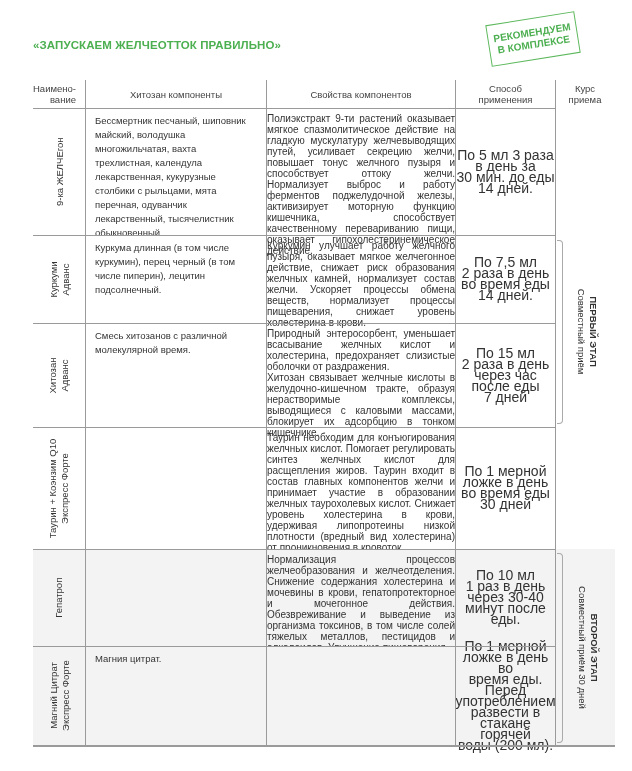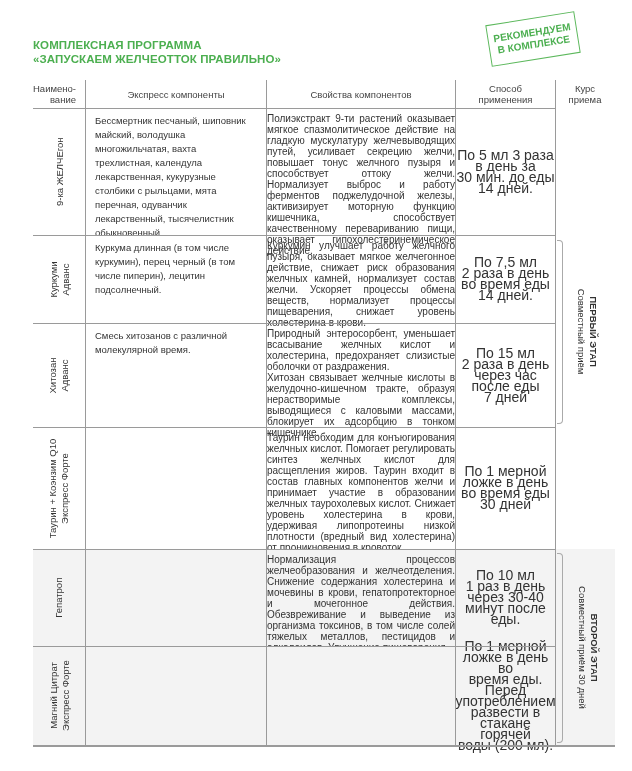--- a/index.html
+++ b/index.html
@@ -26,34 +26,33 @@
   .method { position: absolute; left: 423px; width: 99px; top: 0; bottom: 0; display: flex; align-items: center; justify-content: center; text-align: center; font-size: 14px; line-height: 11px; color: #333; }
   .course { position: absolute; display: flex; align-items: center; justify-content: center; }
   .course .inner { transform: rotate(90deg); white-space: nowrap; text-align: center; font-size: 9.5px; line-height: 11.5px; color: #333; }
   .course .stage { font-weight: bold; display: block; }
   .brace { position: absolute; width: 5px; border: 1px solid #aaa; border-left: none; border-radius: 0 4px 4px 0; }
 </style>
 </head>
 <body>
 
 <div class="title">
-  <div>КОМПЛЕКСНАЯ ПРОГРАММА</div>
   <div>«ЗАПУСКАЕМ ЖЕЛЧЕОТТОК ПРАВИЛЬНО»</div>
 </div>
 
 <div class="stamp">
   <span>РЕКОМЕНДУЕМ</span>
   <span>В КОМПЛЕКСЕ</span>
 </div>
 
 <div class="grid">
 
   <div class="hdr left" style="left:0;width:55px;white-space:pre-line;text-align:right;">Наимено-
 вание</div>
-  <div class="hdr" style="left:52px;width:182px;">Экспресс компоненты</div>
+  <div class="hdr" style="left:52px;width:182px;">Хитозан компоненты</div>
   <div class="hdr" style="left:234px;width:188px;">Свойства компонентов</div>
   <div class="hdr" style="left:423px;width:99px;white-space:pre-line;">Способ
 применения</div>
   <div class="hdr" style="left:522px;width:60px;white-space:pre-line;">Курс
 приема</div>
 
   <div class="row" style="top:28px;height:127px;">
     <div class="name">
         <span style="white-space:pre;">9-ка ЖЕЛЧЕгон</span>
       </div>
@@ -110,20 +109,21 @@
 1 раз в день
 через 30-40
 минут после
 еды.</div>
   </div>
   <div class="row shade" style="top:566px;height:99px;">
     <div class="name">
         <span style="white-space:pre;">Магний Цитрат
 Экспресс Форте</span>
       </div>
+    <div class="active">Магния цитрат.</div>
     <div class="method" style="white-space:pre-line;">По 1 мерной
 ложке в день во
 время еды.
 Перед
 употреблением
 развести в
 стакане горячей
 воды (200 мл).</div>
   </div>
 

